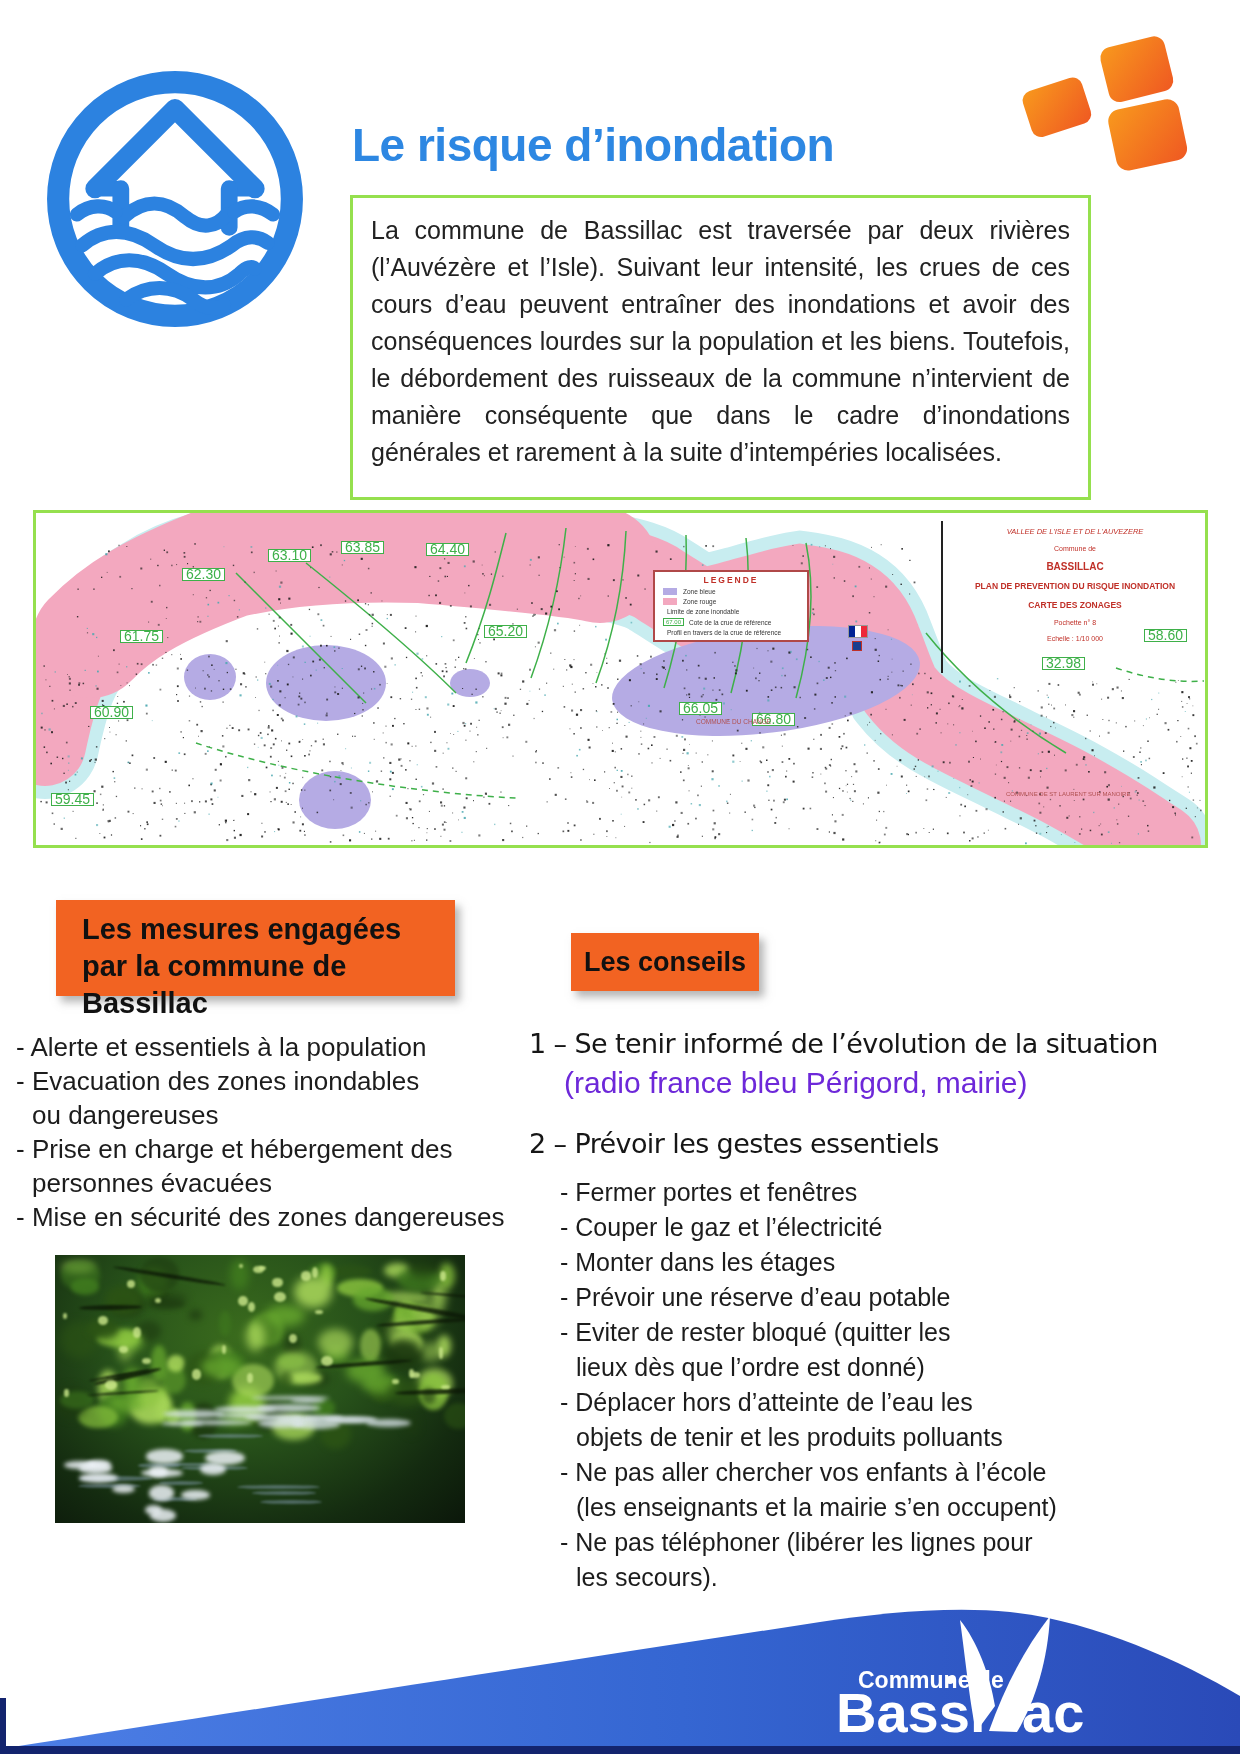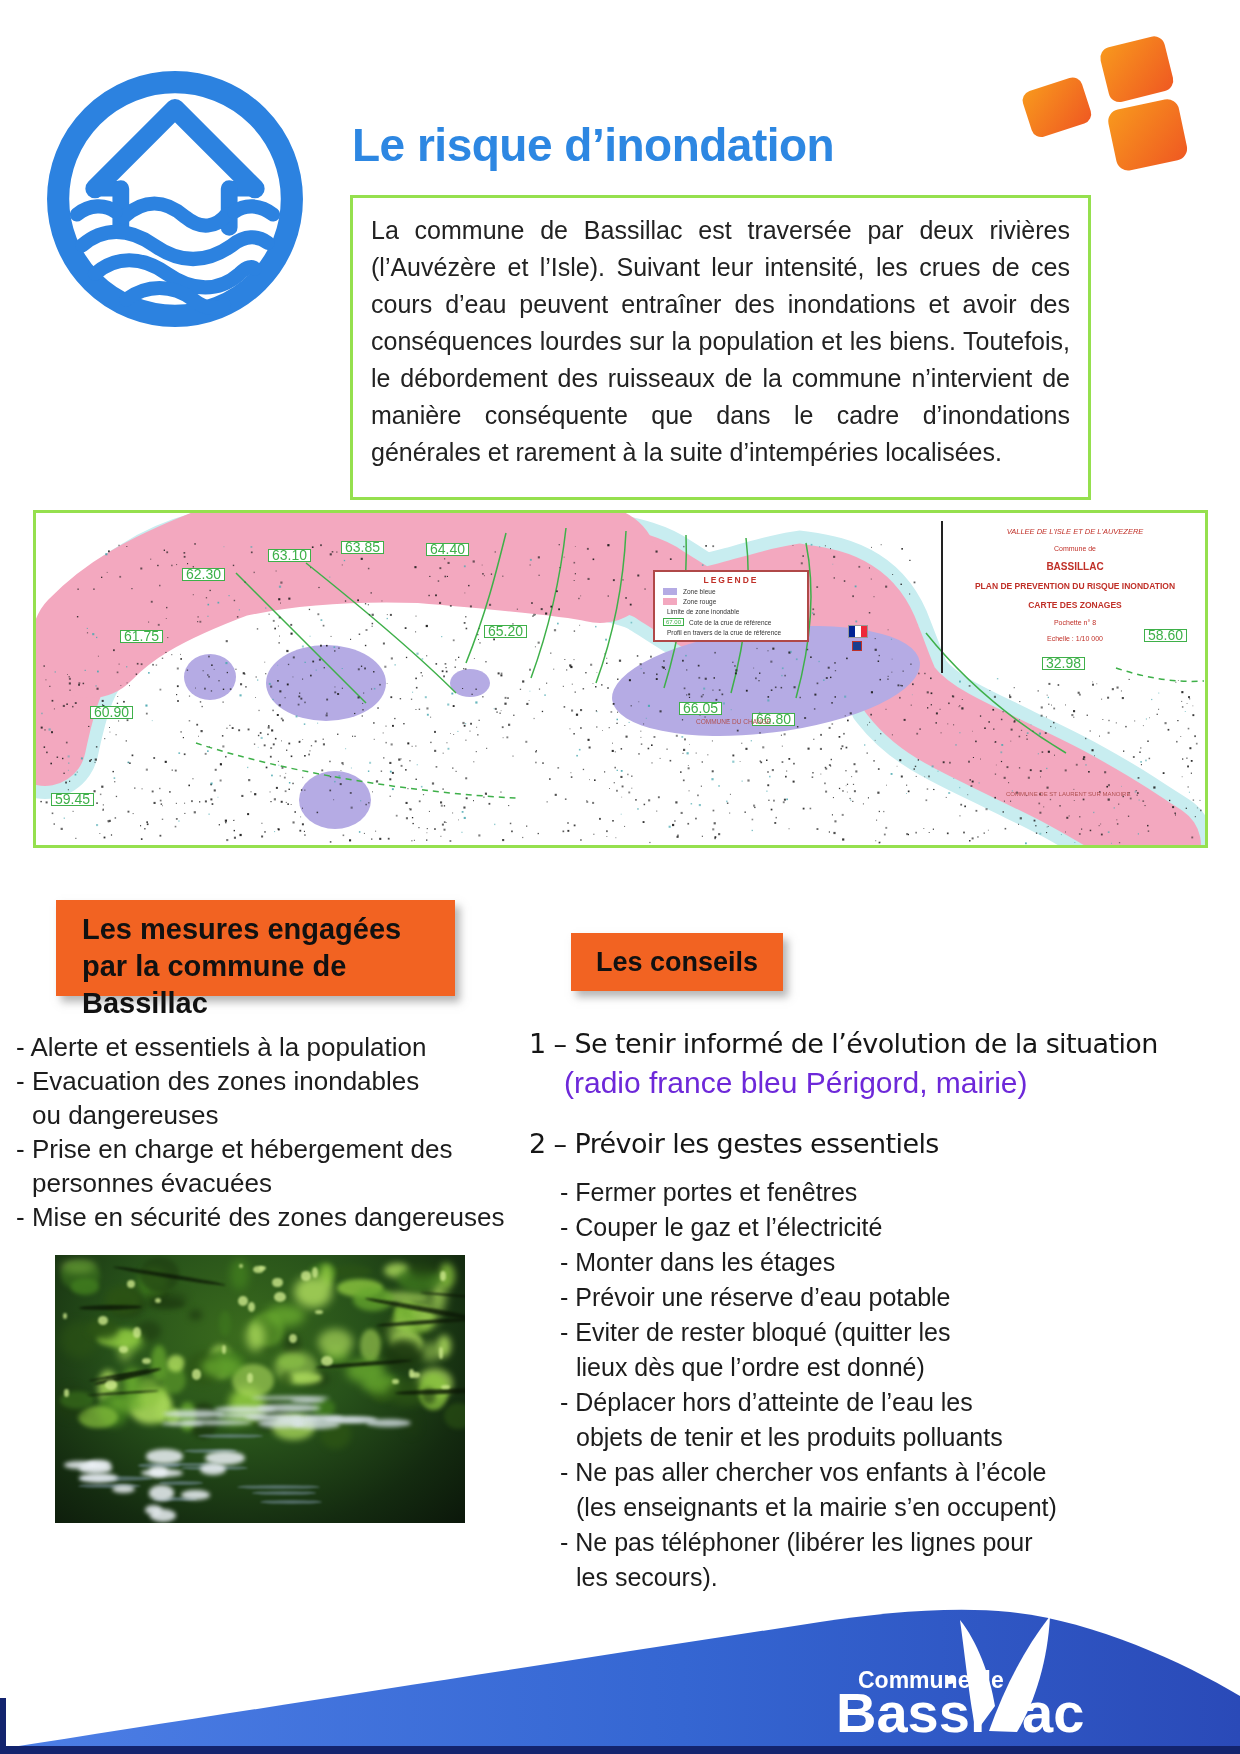--- a/index.html
+++ b/index.html
@@ -34,21 +34,21 @@
   .tb-b2{font-size:8.5px;font-weight:bold;}
   #flag{position:absolute;left:812px;top:112px;width:18px;height:11px;display:flex;border:0.5px solid #999;}
   #flag div{flex:1;}
   #flag-mark{position:absolute;left:816px;top:128px;width:8px;height:8px;background:#1a3d8f;border:1px solid #c03028;}
   .map-note{position:absolute;font-size:6.5px;color:#b05050;}
   
   .banner{position:absolute;background:#f26322;color:#111;font-weight:bold;
           box-shadow:5px 6px 8px rgba(110,110,110,.5);}
   #banner-measures{left:56px;top:900px;width:399px;height:96px;font-size:29px;line-height:37px;
                    padding:11px 0 0 26px;box-sizing:border-box;}
-  #banner-conseils{left:571px;top:933px;width:212px;height:58px;font-size:27px;line-height:58px;
+  #banner-conseils{left:571px;top:933px;width:188px;height:58px;font-size:27px;line-height:58px;
                    text-align:center;}
   
   .m-line{position:absolute;left:16px;font-size:26px;line-height:34px;color:#1c1c1c;white-space:nowrap;}
   .m-cont{left:32px;}
   .num-head{position:absolute;left:529px;font-family:"DejaVu Sans",sans-serif;font-size:27px;
             letter-spacing:-0.6px;color:#161616;white-space:nowrap;}
   .c-sub{position:absolute;left:564px;font-size:30px;color:#6d28d9;white-space:nowrap;}
   .g-line{position:absolute;left:560px;font-size:25px;line-height:35px;color:#1c1c1c;white-space:nowrap;}
   .g-cont{left:576px;}
   

